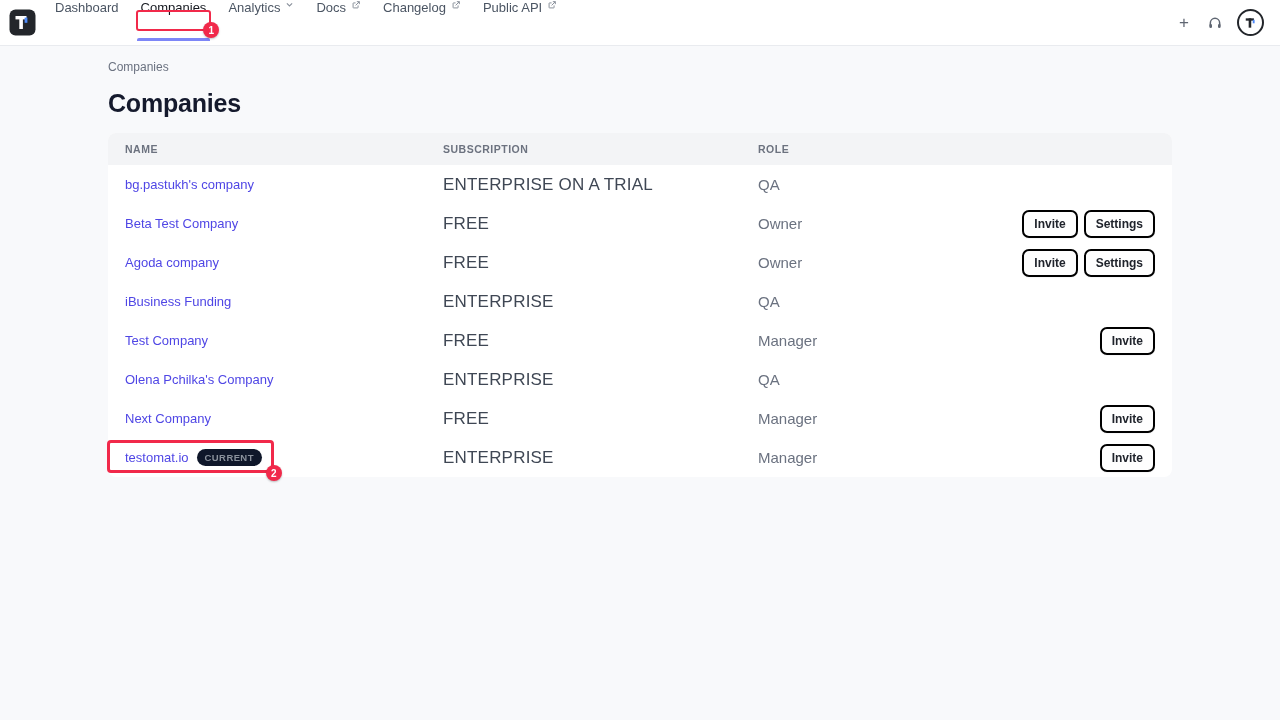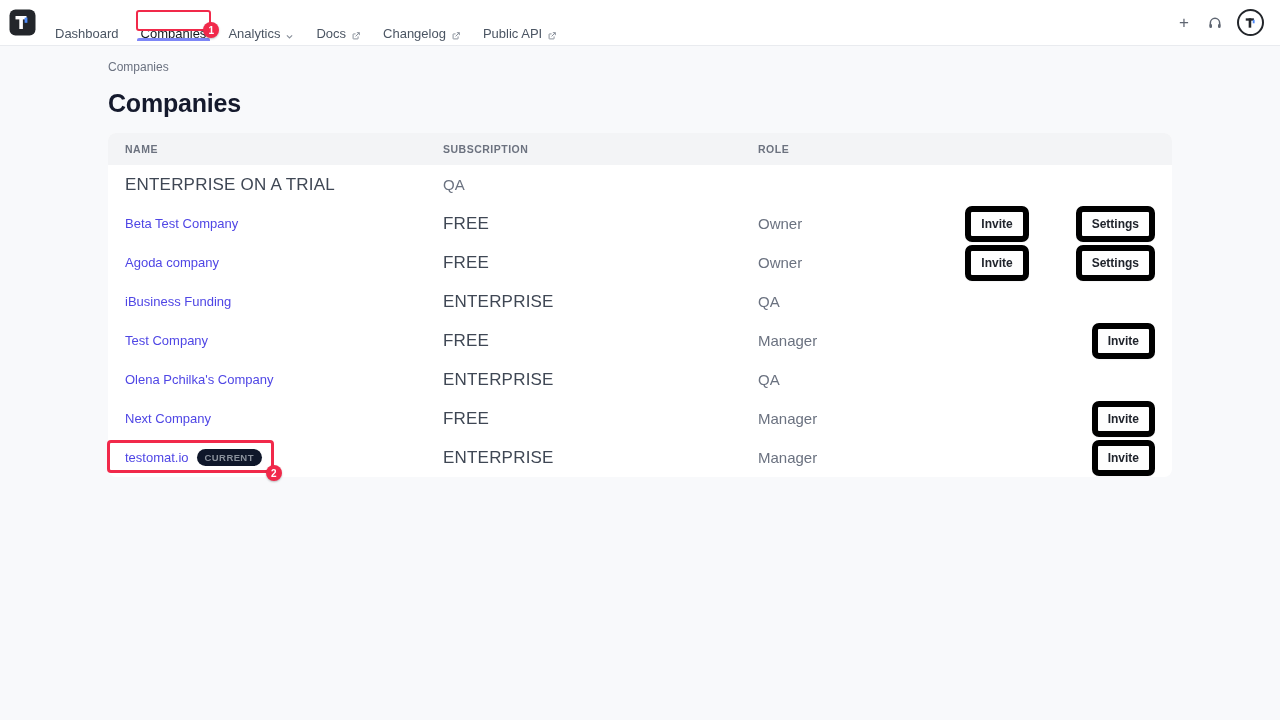--- a/index.html
+++ b/index.html
@@ -11,21 +11,21 @@
   }
 
   
   .topbar {
     height: 46px; background: #ffffff; border-bottom: 1px solid #e9ebef;
     display: flex; align-items: center; padding: 0 16px 0 8px;
   }
   .logo-btn { width: 28px; height: 28px; display: flex; align-items: center; justify-content: center; cursor: pointer; }
   .nav { display: flex; align-items: stretch; height: 100%; margin-left: 8px; }
   .nav-item {
-    position: relative; display: flex; align-items: flex-end; gap: 5px;
+    position: relative; display: flex; align-items: flex-start; gap: 5px;
     padding: 0 11px; font-size: 13px; color: #4b5563; cursor: pointer; height: 41px;
   }
   .nav-item.active .nav-label { color: #15181f; font-weight: 500; }
   .nav-underline {
     position: absolute; left: 7px; right: 7px; bottom: 0; height: 3px;
     background: #7d86f7; border-radius: 2px 2px 0 0;
   }
   .nav-icon { display: flex; align-items: center; color: #8a919c; }
   .topbar-right { margin-left: auto; display: flex; align-items: center; gap: 14px; }
   .plus-btn { font-size: 17px; color: #5f6672; line-height: 1; padding: 2px 4px; cursor: pointer; font-weight: 400; }
@@ -54,25 +54,24 @@
   .cell-name { display: flex; align-items: center; }
   .name-wrap { position: relative; display: inline-flex; align-items: center; text-align: center; }
   .company-link { color: #4f46e5; font-size: 13px; font-weight: 500; text-decoration: none; cursor: pointer; white-space: nowrap; }
   .cell-sub { font-size: 17px; color: #3f4754; letter-spacing: 0.2px; }
   .cell-role { font-size: 15px; color: #6b7280; }
   .cell-actions { display: flex; gap: 6px; justify-content: flex-end; align-items: center; grid-column: 3; justify-self: end; }
   .trow .cell-role { grid-column: 3; }
   .trow .grid3 { display: flex; justify-content: space-between; align-items: center; }
 
   .btn {
-    background: #fefefe; border: 6px solid #000000; border-radius: 7px;
+    background: #fefefe; border: 2px solid #000000; border-radius: 7px;
     padding: 5px 10px; font-size: 12px; font-weight: 600; color: #20242c;
     font-family: "Liberation Sans", sans-serif; cursor: pointer;
     box-shadow: 0 1px 1px rgba(16,24,40,0.04);
-    margin-left: 41px;
   }
   .pill {
     margin-left: 8px; background: #0f172a; color: #8a919c;
     font-size: 9.5px; font-weight: 600; letter-spacing: 0.4px;
     padding: 3px 8px; border-radius: 999px; white-space: nowrap;
   }
 
   
   .anno-rect { position: absolute; border: 2px solid #f1294a; border-radius: 3px; pointer-events: none; }
   .anno-num {
@@ -181,20 +180,23 @@
   <h1 class="page-title">Companies</h1>
 
   <section class="card">
     <div class="thead">
       <div>NAME</div>
       <div>SUBSCRIPTION</div>
       <div>ROLE</div>
     </div>
 
     <div class="trow">
+      <div class="cell-name">
+          <a class="company-link">bg.pastukh's company</a>
+        </div>
       <div class="cell-sub">ENTERPRISE ON A TRIAL</div>
       <div class="grid3">
         <span class="cell-role">QA</span>
       </div>
     </div>
 
     <div class="trow">
       <div class="cell-name">
           <a class="company-link">Beta Test Company</a>
         </div>

